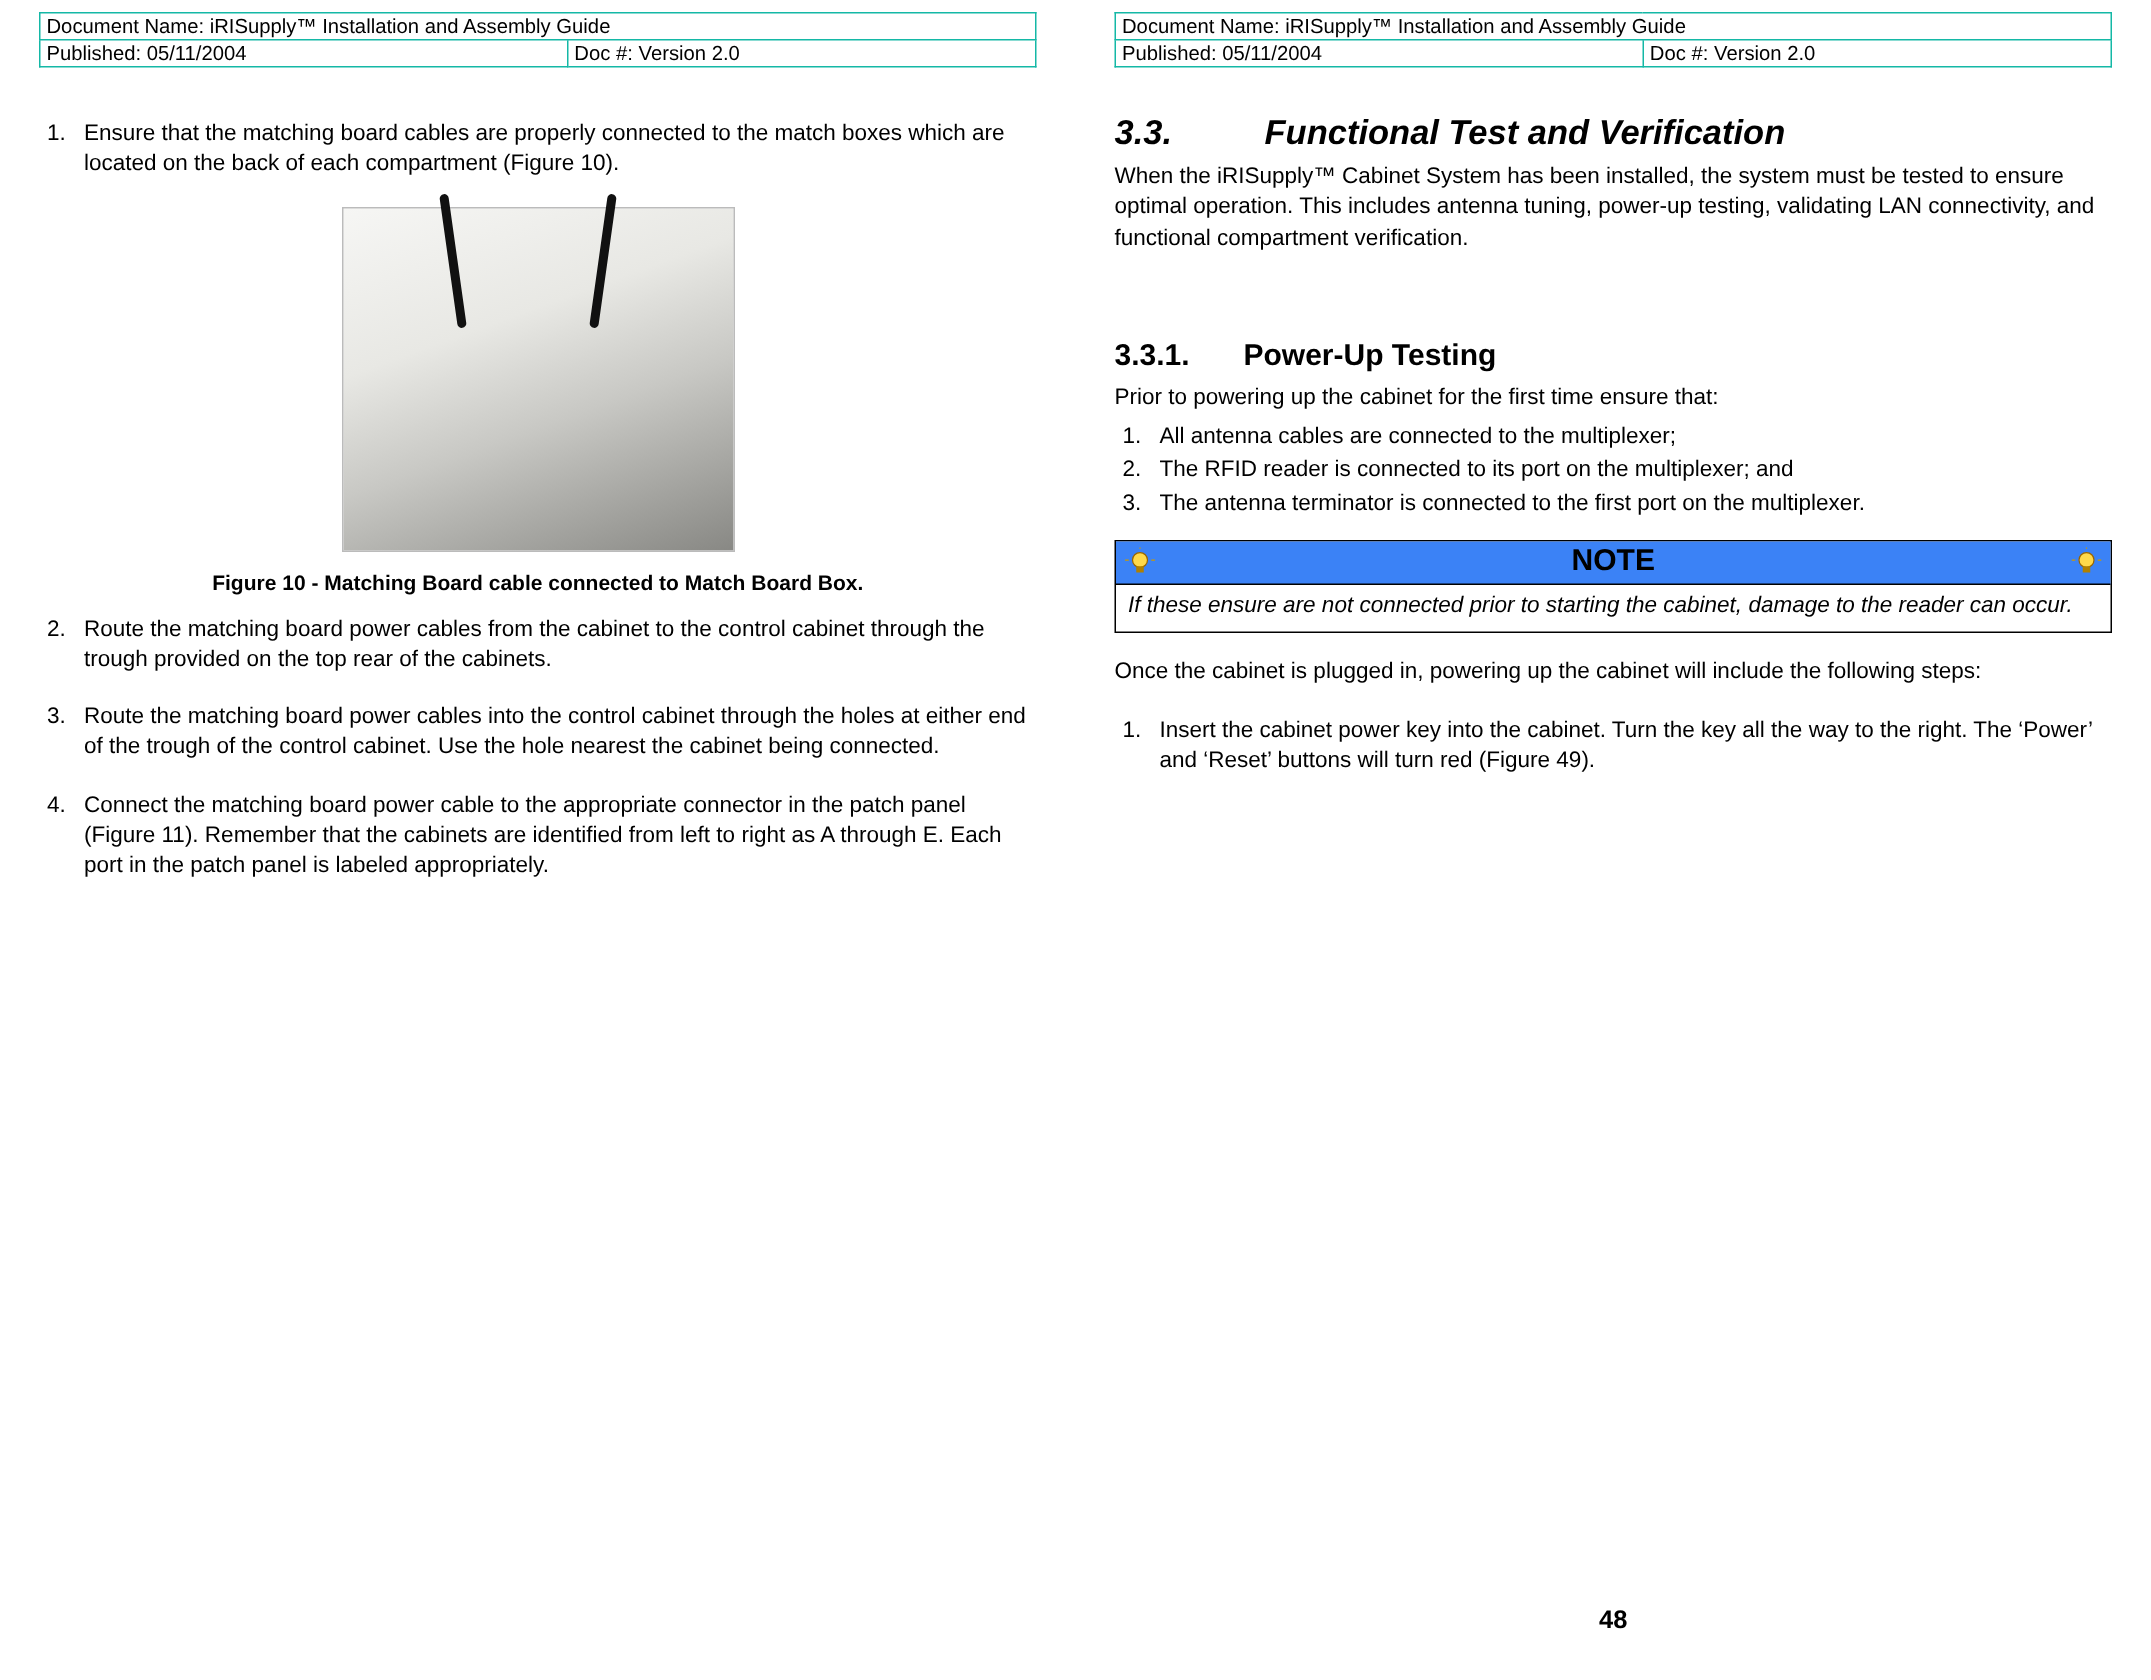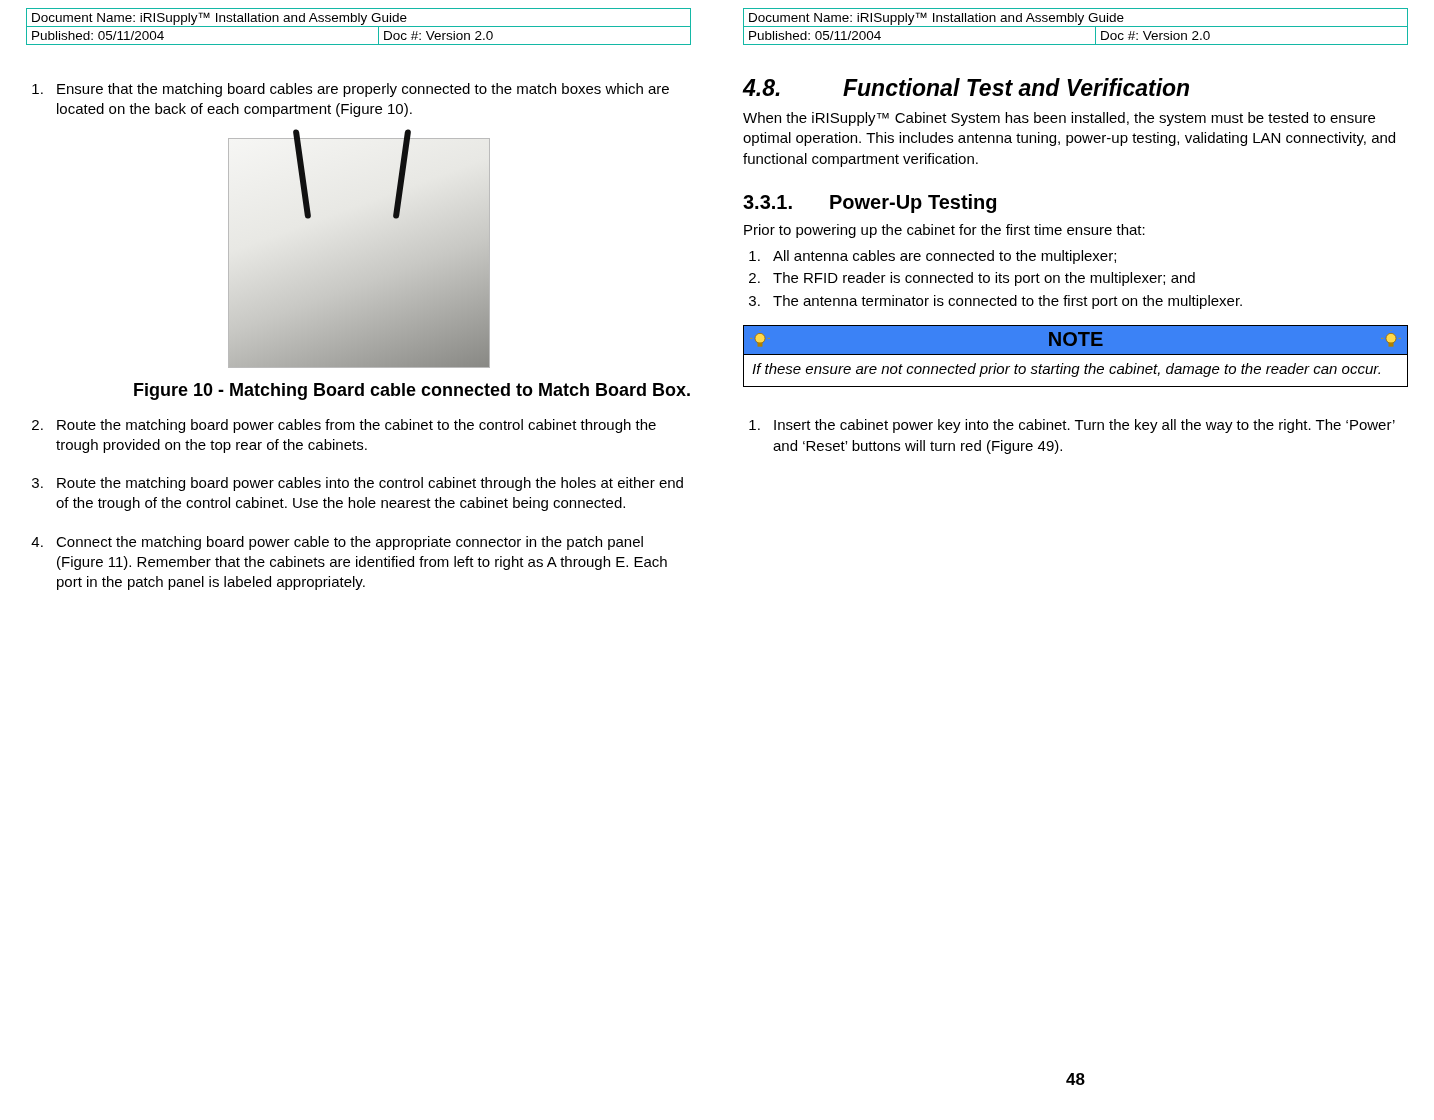--- a/index.html
+++ b/index.html
@@ -60,22 +60,22 @@
     width:6px;height:90px;
     background:#111;
     top:-10px;
     border-radius:3px;
   }
   .fig-placeholder::before{ left:70px; transform:rotate(-8deg);}
   .fig-placeholder::after{ left:170px; transform:rotate(8deg);}
   .fig-caption {
     font-family: Arial, Helvetica, sans-serif;
     font-weight: bold;
-    font-size: 18px;
-    text-align: right;
+    font-size: 14px;
+    text-align: center;
     margin: 4px 0 14px 0;
   }
   .page-num {
     text-align: center;
     font-weight: bold;
     font-family: Verdana, sans-serif;
     font-size: 17px;
     padding-bottom: 30px;
   }
   .h2 {
@@ -85,21 +85,21 @@
     font-size: 23px;
     margin: 20px 0 6px 0;
   }
   .h2 .num { display:inline-block; width:100px; }
   .h3 {
     font-family: Arial, Helvetica, sans-serif;
     font-weight: bold;
     font-size: 20px;
     margin: 22px 0 6px 0;
   }
-  .h3 .num { display:inline-block; width:86px; }
+  .h3 .num { display:inline-block; width:86px;margin-top:35px; }
   p.body {
     margin: 0 0 6px 0;
     line-height: 1.35;
   }
   .note-box {
     border: 1px solid #000;
     margin: 14px 0 16px 0;
   }
   .note-title-row {
     display: flex;
@@ -178,21 +178,21 @@
     </tr>
     <tr class="header-row2">
       <td style="width:53%">Published:  05/11/2004</td>
       <td>Doc #:  Version 2.0</td>
     </tr>
   </tbody>
     </table>
 
   <div class="content">
     <div class="h2">
-      <span class="num">4.8.</span><span>Functional Test and Verification</span>
+      <span class="num">3.3.</span><span>Functional Test and Verification</span>
     </div>
     <p class="body">When the iRISupply™ Cabinet System has been installed, the system must be tested to ensure optimal operation.  This includes antenna tuning, power-up testing, validating LAN connectivity, and functional compartment verification.</p>
 
     <div class="h3">
       <span class="num">3.3.1.</span><span>Power-Up Testing</span>
     </div>
     <p class="body">Prior to powering up the cabinet for the first time ensure that:</p>
     <ol class="tight">
       <li>All antenna cables are connected to the multiplexer;</li>
       <li>The RFID reader is connected to its port on the multiplexer; and</li>
@@ -217,20 +217,21 @@
               <rect x="9" y="15" width="6" height="5" fill="#b08000"></rect>
               <line x1="3" y1="10" x2="0" y2="10" stroke="#cc9900"></line>
               <line x1="21" y1="10" x2="24" y2="10" stroke="#cc9900"></line>
               <line x1="12" y1="1" x2="12" y2="-2" stroke="#cc9900"></line>
             </svg>
         </span>
       </div>
       <div class="note-body">If these ensure are not connected prior to starting the cabinet, damage to the reader can occur.</div>
     </div>
 
+    <p class="body">Once the cabinet is plugged in, powering up the cabinet will include the following steps:</p>
     <div style="height:10px"></div>
     <ol class="tight">
       <li>Insert the cabinet power key into the cabinet.  Turn the key all the way to the right.  The ‘Power’ and ‘Reset’ buttons will turn red (Figure 49).</li>
     </ol>
   </div>
 
   <div class="page-num">48</div>
 </div>
 
 </body></html>

